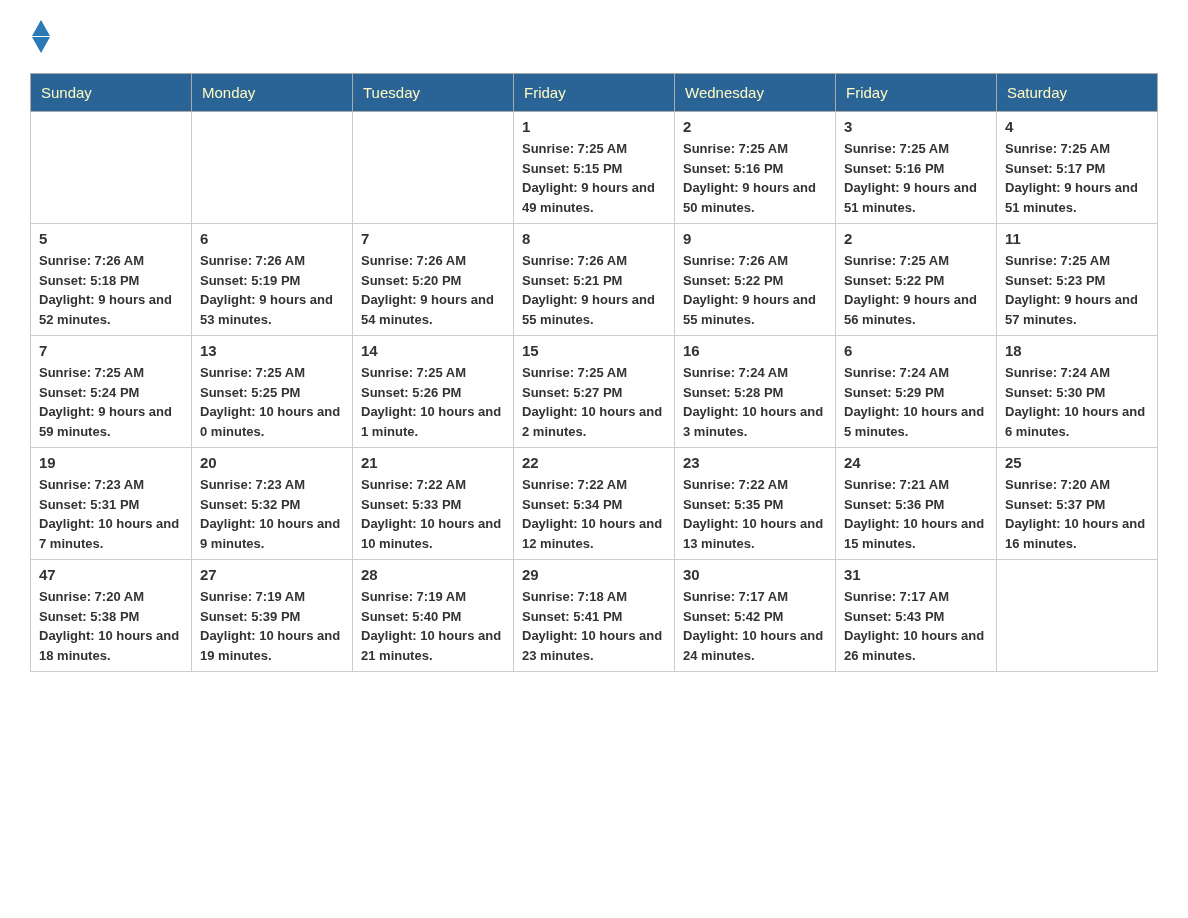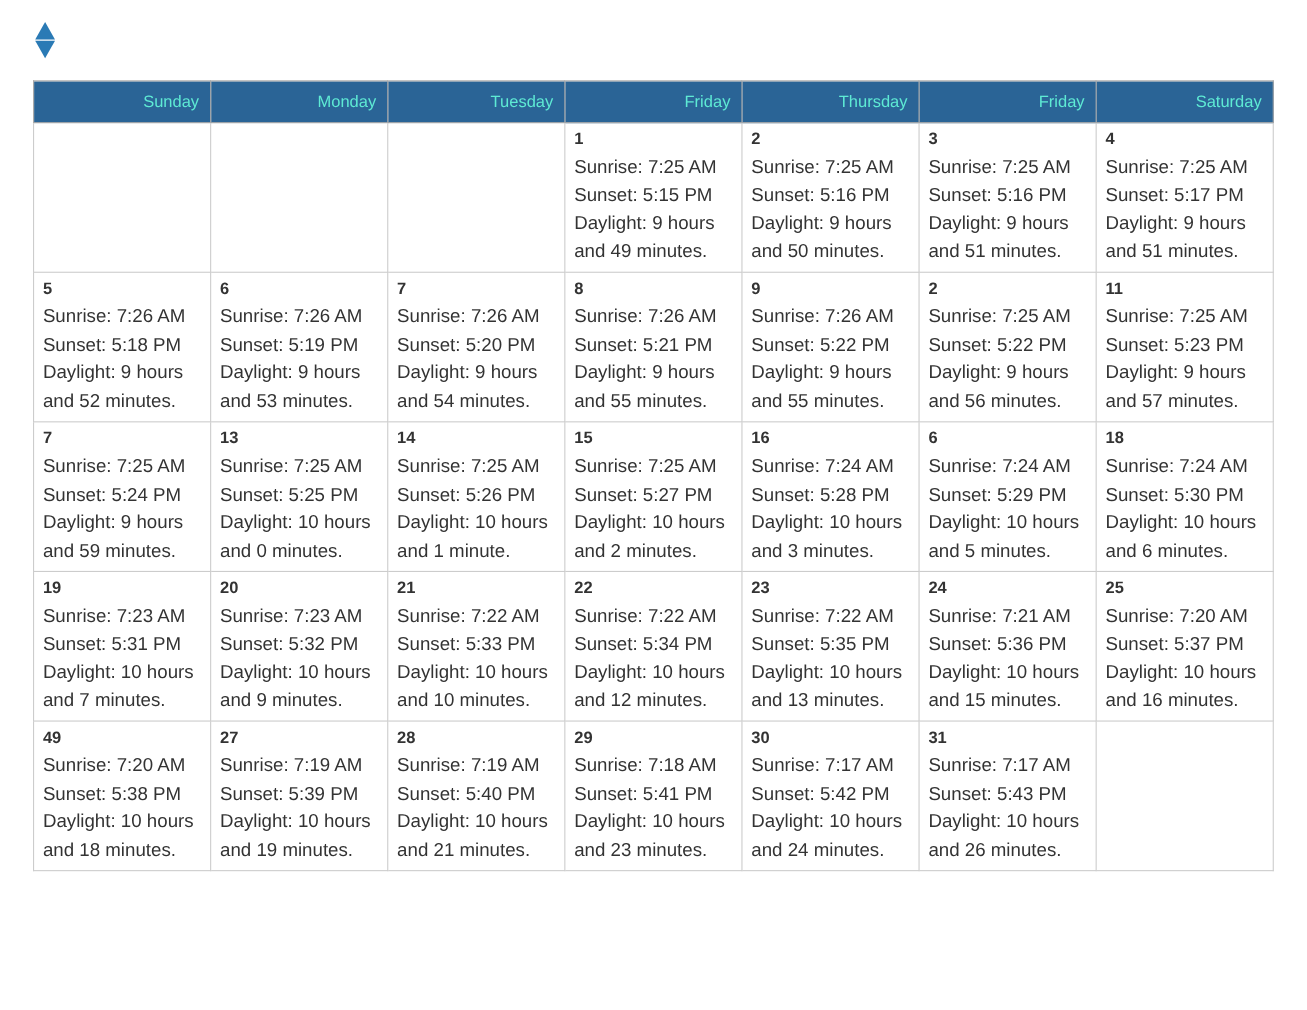--- a/index.html
+++ b/index.html
@@ -45,22 +45,22 @@
       color: #555;
       margin-top: 4px;
     }
     .calendar {
       width: 100%;
       border-collapse: collapse;
       border: 1px solid #aaa;
     }
     .calendar th {
       background-color: #2a6496;
-      color: #5eead4;
-      text-align: right;
+      color: #fef9c3;
+      text-align: left;
       padding: 10px 10px;
       font-size: 15px;
       font-weight: normal;
       border: 1px solid #aaa;
     }
     .calendar td {
       border: 1px solid #ccc;
       vertical-align: top;
       padding: 6px 8px;
       width: calc(100% / 7);
@@ -68,23 +68,24 @@
       font-size: 13px;
       color: #333;
     }
     .day-number {
       font-size: 15px;
       font-weight: bold;
       margin-bottom: 4px;
       display: block;
     }
     .day-info {
-      font-size: 17px;
+      font-size: 13px;
       line-height: 1.5;
       color: #333;
+      font-weight: bold;
     }
     .empty-cell {
       background: #fff;
     }
     tr.week-row td {
       height: 110px;
     }
   </style>
 </head>
 <body>
@@ -108,21 +109,21 @@
   </div>
 </div>
 
 <table class="calendar">
   <thead>
     <tr>
     <th>Sunday</th>
         <th>Monday</th>
         <th>Tuesday</th>
         <th>Friday</th>
-        <th>Thursday</th>
+        <th>Wednesday</th>
         <th>Friday</th>
         <th>Saturday</th>
       </tr>
   </thead>
   <tbody id="calendar-body">
   <tr class="week-row">
         <td class="empty-cell"></td>
         <td class="empty-cell"></td>
         <td class="empty-cell"></td>
         <td>
@@ -227,21 +228,21 @@
           <span class="day-number">24</span>
           <div class="day-info">Sunrise: 7:21 AM<br>Sunset: 5:36 PM<br>Daylight: 10 hours and 15 minutes.</div>
         </td>
         <td>
           <span class="day-number">25</span>
           <div class="day-info">Sunrise: 7:20 AM<br>Sunset: 5:37 PM<br>Daylight: 10 hours and 16 minutes.</div>
         </td>
       </tr>
       <tr class="week-row">
         <td>
-          <span class="day-number">49</span>
+          <span class="day-number">47</span>
           <div class="day-info">Sunrise: 7:20 AM<br>Sunset: 5:38 PM<br>Daylight: 10 hours and 18 minutes.</div>
         </td>
         <td>
           <span class="day-number">27</span>
           <div class="day-info">Sunrise: 7:19 AM<br>Sunset: 5:39 PM<br>Daylight: 10 hours and 19 minutes.</div>
         </td>
         <td>
           <span class="day-number">28</span>
           <div class="day-info">Sunrise: 7:19 AM<br>Sunset: 5:40 PM<br>Daylight: 10 hours and 21 minutes.</div>
         </td>

